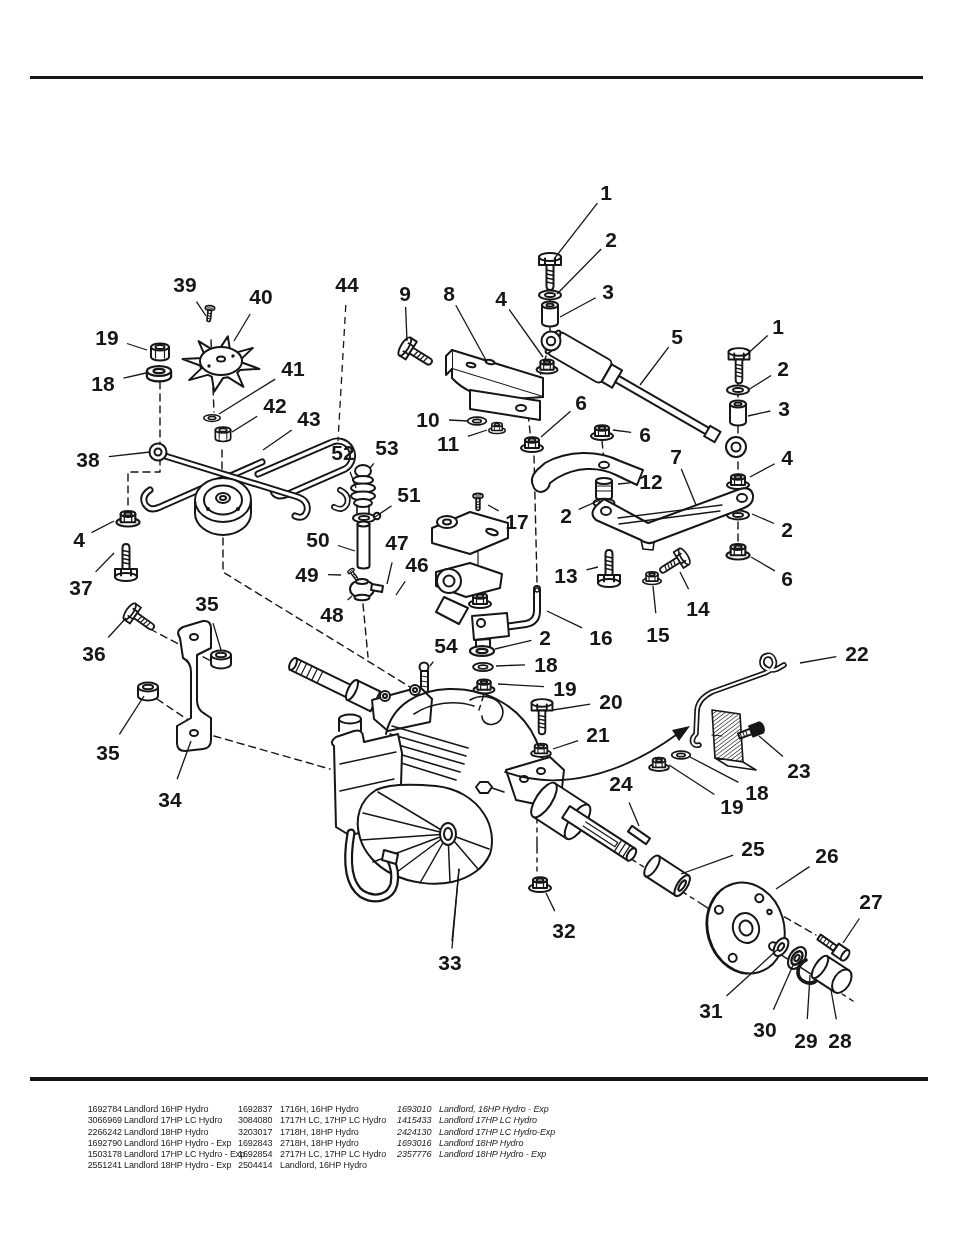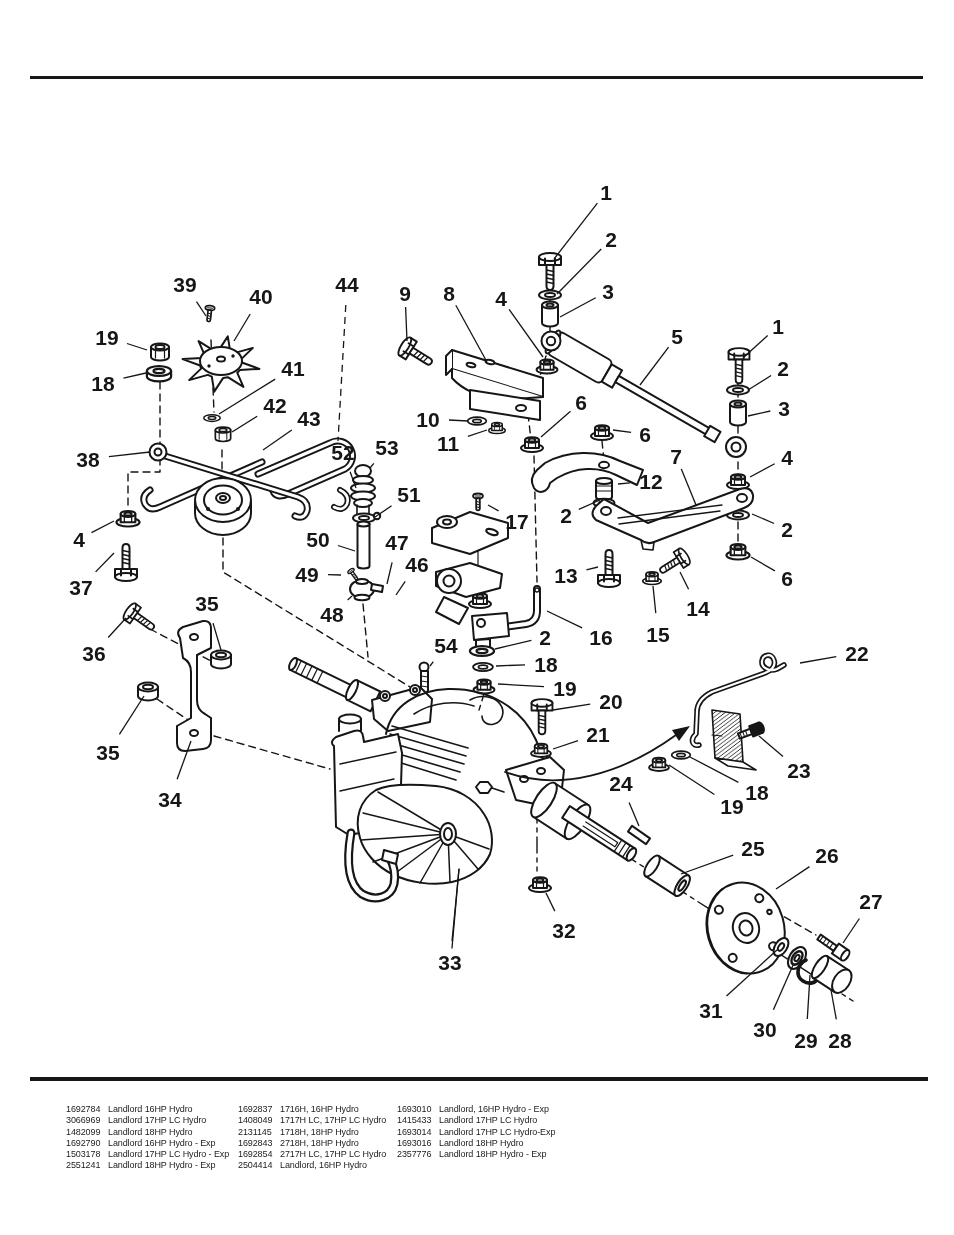--- a/index.html
+++ b/index.html
@@ -538,31 +538,31 @@
         <text x="564" y="937.5" class="callout">32</text>
         <text x="450" y="969.5" class="callout">33</text>
         <text x="711" y="1017.5" class="callout">31</text>
         <text x="765" y="1036.5" class="callout">30</text>
         <text x="806" y="1047.5" class="callout">29</text>
         <text x="840" y="1047.5" class="callout">28</text>
       </g>
 </svg>
 
 <div id="parts-list">
-      <div class="col" style="left: 66px;">
+      <div class="col" style="left: 82px; text-align: right;">
         <div class="row">
           <span class="num">1692784</span>
           <span class="desc">Landlord 16HP Hydro</span>
         </div>
         <div class="row">
           <span class="num">3066969</span>
           <span class="desc">Landlord 17HP LC Hydro</span>
         </div>
         <div class="row">
-          <span class="num">1482099</span>
+          <span class="num">2266242</span>
           <span class="desc">Landlord 18HP Hydro</span>
         </div>
         <div class="row">
           <span class="num">1692790</span>
           <span class="desc">Landlord 16HP Hydro - Exp</span>
         </div>
         <div class="row">
           <span class="num">1503178</span>
           <span class="desc">Landlord 17HP LC Hydro - Exp</span>
         </div>
@@ -570,51 +570,51 @@
           <span class="num">2551241</span>
           <span class="desc">Landlord 18HP Hydro - Exp</span>
         </div>
       </div>
       <div class="col" style="left: 238px;">
         <div class="row">
           <span class="num">1692837</span>
           <span class="desc">1716H, 16HP Hydro</span>
         </div>
         <div class="row">
-          <span class="num">1408049</span>
+          <span class="num">3084080</span>
           <span class="desc">1717H LC, 17HP LC Hydro</span>
         </div>
         <div class="row">
-          <span class="num">2131145</span>
+          <span class="num">3203017</span>
           <span class="desc">1718H, 18HP Hydro</span>
         </div>
         <div class="row">
           <span class="num">1692843</span>
           <span class="desc">2718H, 18HP Hydro</span>
         </div>
         <div class="row">
           <span class="num">1692854</span>
           <span class="desc">2717H LC, 17HP LC Hydro</span>
         </div>
         <div class="row">
           <span class="num">2504414</span>
           <span class="desc">Landlord, 16HP Hydro</span>
         </div>
       </div>
-      <div class="col" style="left: 397px;">
+      <div class="col" style="left: 397px; font-style: italic;">
         <div class="row">
           <span class="num">1693010</span>
           <span class="desc">Landlord, 16HP Hydro - Exp</span>
         </div>
         <div class="row">
           <span class="num">1415433</span>
           <span class="desc">Landlord 17HP LC Hydro</span>
         </div>
         <div class="row">
-          <span class="num">1693014</span>
+          <span class="num">2424130</span>
           <span class="desc">Landlord 17HP LC Hydro-Exp</span>
         </div>
         <div class="row">
           <span class="num">1693016</span>
           <span class="desc">Landlord 18HP Hydro</span>
         </div>
         <div class="row">
           <span class="num">2357776</span>
           <span class="desc">Landlord 18HP Hydro - Exp</span>
         </div>

